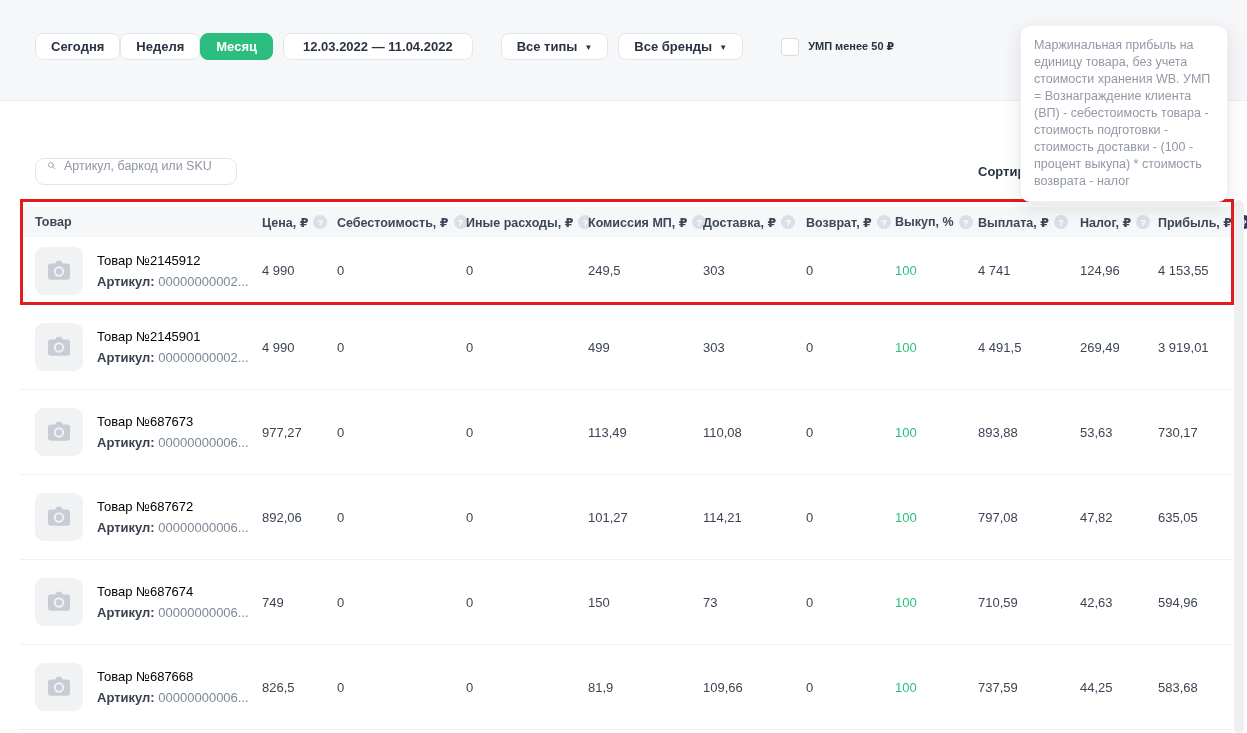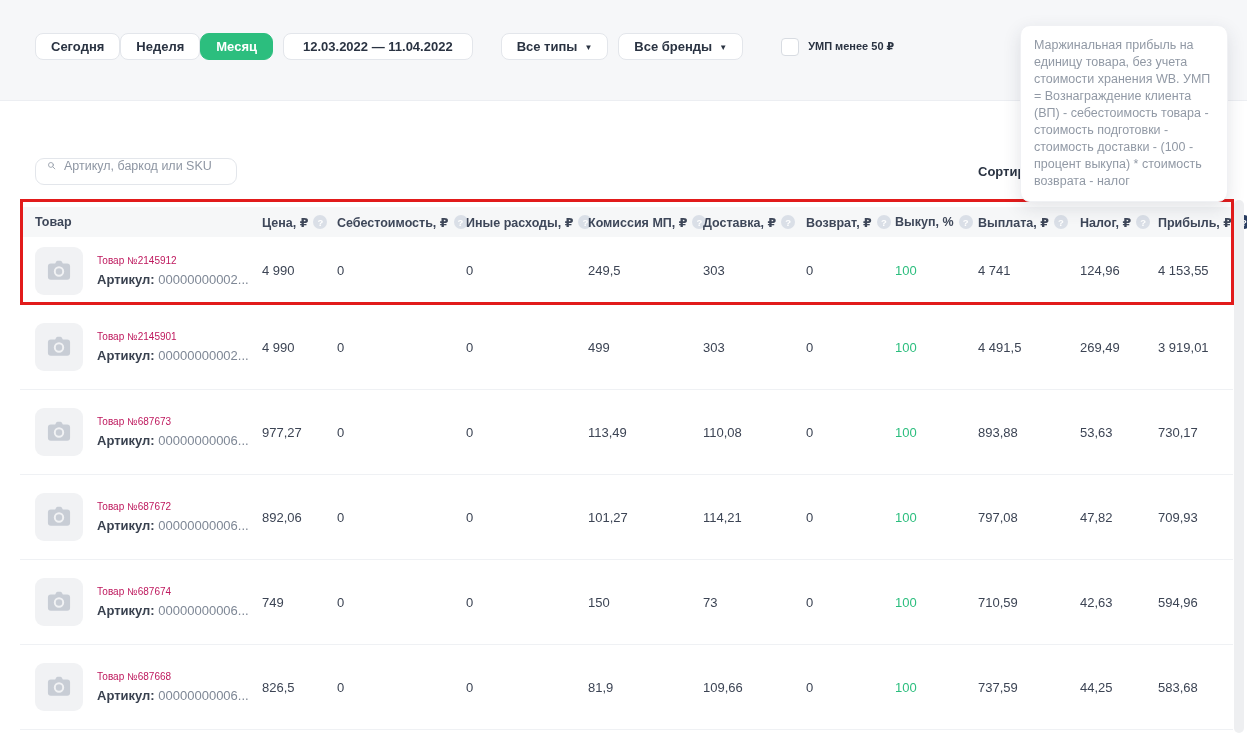--- a/index.html
+++ b/index.html
@@ -7,21 +7,21 @@
   body { font-family:"Liberation Sans","DejaVu Sans",sans-serif; background:#ffffff; color:#39414F; }
   .canvas { position:relative; width:1247px; height:733px; overflow:hidden; background:#fff; }
 
   
   .topband { background:#F6F7F9; border-bottom:1px solid #ECEEF2; padding:18px 0 17px 35px; height:101px; }
   .page-title { font-size:19px; font-weight:700; color:#202834; line-height:24px; letter-spacing:.2px; }
   .filter-row { display:flex; align-items:center; gap:10px; margin-top:15px; }
   .pill { height:27px; display:inline-flex; align-items:center; justify-content:center; padding:0 15px;
           background:#fff; border:1px solid #E3E6EB; border-radius:8px; font-family:inherit;
           font-size:13px; font-weight:700; color:#2A3342; cursor:pointer; white-space:nowrap; }
-  .pill.active { background:#2CBE7E; border-color:#2CBE7E; color:#fff;border-radius:9px; }
+  .pill.active { background:#2CBE7E; border-color:#2CBE7E; color:#fff; }
   .pill.date { padding:0 19px; }
   .ml18 { margin-left:18px; }
   .caret { font-size:8px; margin-left:7px; color:#2A3342; transform:translateY(.5px); }
   .cbwrap { display:flex; align-items:center; gap:9px; margin-left:28px; cursor:pointer; }
   .cbbox { width:18px; height:18px; background:#fff; border:1px solid #D8DCE2; border-radius:4px; }
   .cblabel { font-size:11px; font-weight:700; color:#2A3342; }
 
   
   .search-row { position:relative; margin:57px 0 0 35px; height:27px; }
   .searchbox { width:202px; height:27px; border:1px solid #E3E6EB; border-radius:9px; background:#fff;
@@ -39,21 +39,21 @@
   .th.first { padding-left:15px; }
   .help { width:14px; height:14px; border-radius:50%; background:#DADFE7; color:#fff; font-size:9.5px;
           font-weight:700; display:inline-flex; align-items:center; justify-content:center; flex:0 0 auto; cursor:pointer; }
   .help.dark { background:#283C60; }
   .trow { height:85px; align-items:center; border-bottom:1px solid #EFF1F4; font-size:13px; color:#3C4454; }
   .tbody .trow:first-child { height:68px; }
   .td { white-space:nowrap; }
   .td.green { color:#2CBE7E; }
   .product { display:flex; align-items:center; gap:14px; padding-left:15px; }
   .thumb { width:48px; height:48px; background:#F1F2F4; border-radius:9px; display:flex; align-items:center; justify-content:center; flex:0 0 auto; }
-  .pname { font-size:10px; color:#be185d; }
+  .pname { font-size:13px; color:#000000; }
   .part { margin-top:6px; font-size:13px; }
   .plabel { font-weight:700; color:#39414F; }
   .pval { color:#7E8795; }
 
   
   .redbox { position:absolute; left:20px; top:199px; width:1214px; height:106px;
             border:3px solid #E21B1B; z-index:15; pointer-events:none; }
   .tooltip { position:absolute; left:1020px; top:25px; width:208px; background:#fff; border:1px solid #F0F1F4;
              border-radius:10px; box-shadow:0 6px 18px rgba(40,50,70,.13); padding:11px 13px;
              font-size:12.5px; line-height:17px; color:#9199A5; z-index:20; }
@@ -235,21 +235,21 @@
     </div>
     <div class="td">892,06</div>
     <div class="td">0</div>
     <div class="td">0</div>
     <div class="td">101,27</div>
     <div class="td">114,21</div>
     <div class="td">0</div>
     <div class="td green">100</div>
     <div class="td">797,08</div>
     <div class="td">47,82</div>
-    <div class="td">709,93</div>
+    <div class="td">635,05</div>
   </div>
 
   <div class="grid trow">
     <div class="td product">
       <div class="thumb">
         <svg width="28" height="28" viewBox="0 0 24 24" fill="none">
           <path d="M8.7 5.5 9.8 3.7c.2-.3.6-.5 1-.5h2.4c.4 0 .8.2 1 .5l1.1 1.8H19a2.5 2.5 0 0 1 2.5 2.5v9A2.5 2.5 0 0 1 19 19.5H5A2.5 2.5 0 0 1 2.5 17V8A2.5 2.5 0 0 1 5 5.5h3.7z" fill="#C8CDD5"></path>
           <circle cx="12" cy="12.4" r="3.6" stroke="#F1F2F4" stroke-width="1.7" fill="none"></circle>
         </svg>
       </div>

